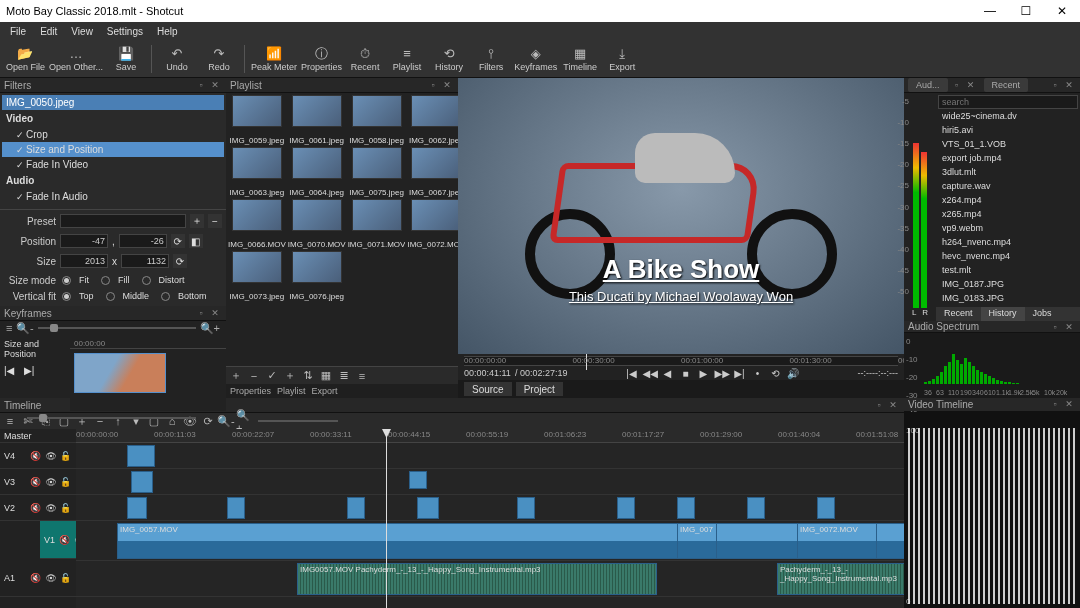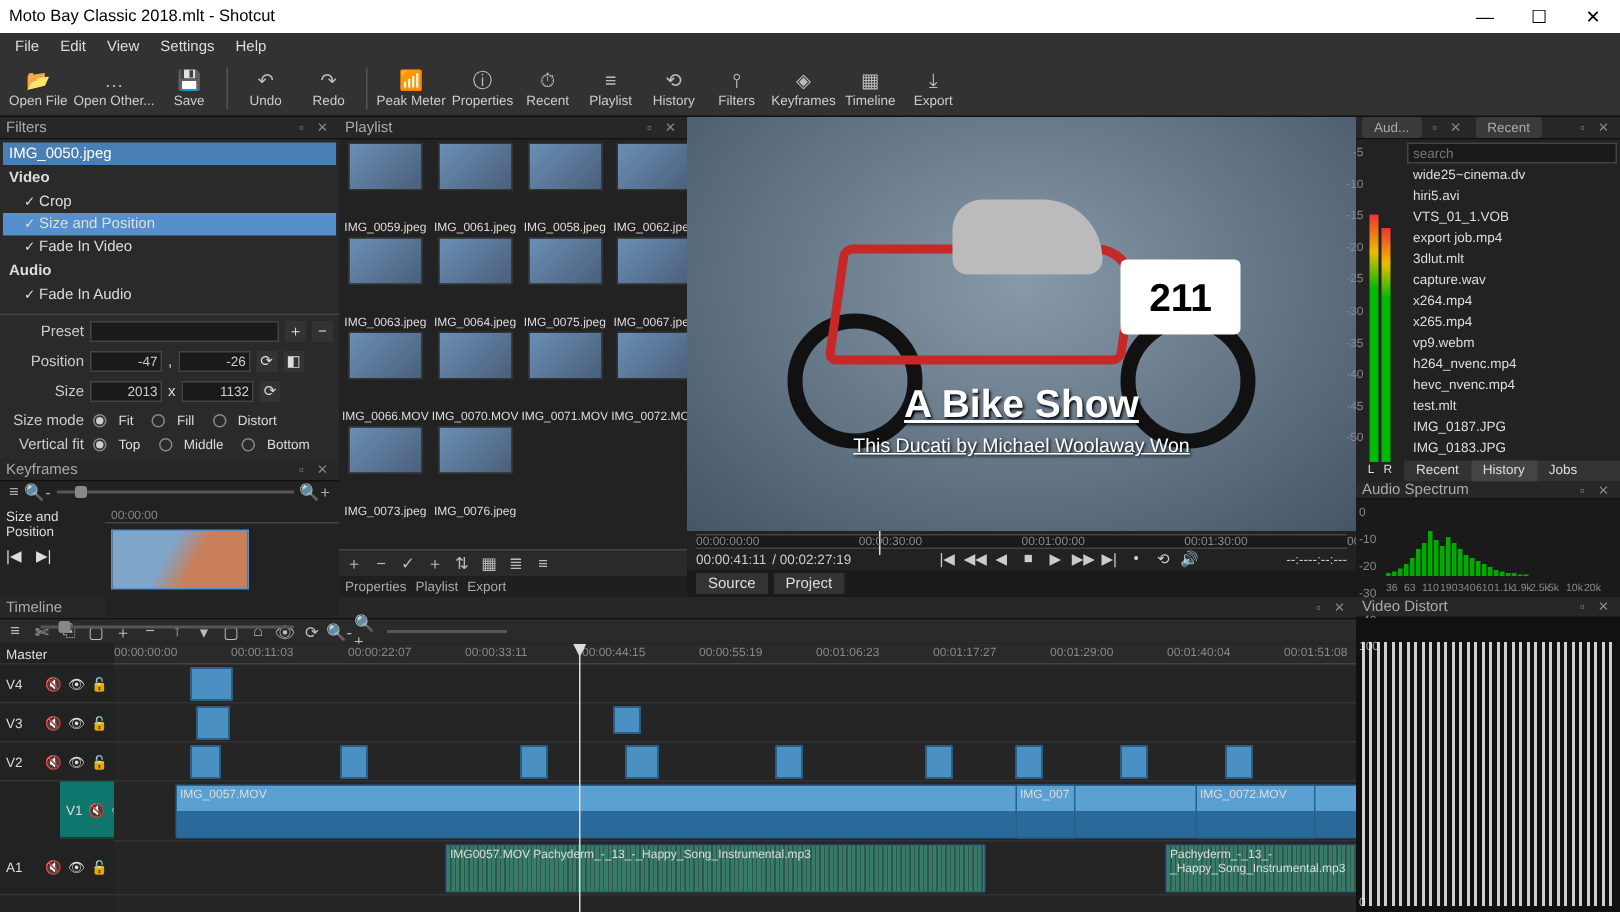--- a/index.html
+++ b/index.html
@@ -54,21 +54,21 @@
 .kf-ruler { position:absolute; top:4px; left:0; right:0; height:10px; border-bottom:1px solid #444; font-size:8px; color:#888; }
 .zoomrow { height:14px; display:flex; align-items:center; padding:0 6px; gap:4px; }
 .zoomrow .ic { font-size:11px; color:#aaa; }
 .zoomrow .slider { flex:1; height:2px; background:#555; position:relative; }
 .zoomrow .slider::after { content:""; position:absolute; left:12px; top:-3px; width:8px; height:8px; background:#888; border-radius:2px; }
 
 .playlist-body { flex:1; background:#222; padding:2px; overflow:hidden; }
 .thumb-grid { display:grid; grid-template-columns:repeat(4,1fr); gap:2px; }
 .thumb { display:flex; flex-direction:column; align-items:center; }
 .thumb-img { width:50px; height:32px; background:linear-gradient(135deg,#6a8fb5,#4a5f7a); border:1px solid #333; }
-.thumb-cap { font-size:8px; margin-top:20px; white-space:nowrap; overflow:hidden; }
+.thumb-cap { font-size:8px; margin-top:9px; white-space:nowrap; overflow:hidden; }
 .playlist-toolbar { height:18px; background:#2a2a2a; border-top:1px solid #444; display:flex; align-items:center; padding:0 2px; gap:2px; }
 .pl-btn { width:16px; height:14px; display:flex; align-items:center; justify-content:center; font-size:11px; color:#bbb; }
 .pl-tabs { height:14px; display:flex; align-items:center; padding:0 4px; gap:6px; font-size:9px; color:#aaa; }
 
 .preview-img { flex:1; background:radial-gradient(ellipse at 50% 40%,#8899aa,#445566); position:relative; overflow:hidden; }
 .bike { position:absolute; left:15%; top:20%; width:70%; height:60%; }
 .wheel { position:absolute; width:90px; height:90px; border:10px solid #111; border-radius:50%; }
 .wheel.l { left:0; bottom:0; } .wheel.r { right:0; bottom:0; }
 .frame { position:absolute; left:30px; top:30px; width:200px; height:80px; border:6px solid #c62828; border-radius:8px 30px 8px 8px; transform:skewX(-8deg); }
 .tank { position:absolute; left:110px; top:0; width:100px; height:50px; background:#bbb; border-radius:20px 40px 10px 10px; }
@@ -386,21 +386,20 @@
     </div>
   </div>
 
   <div class="preview-col">
     <div class="preview-img">
       <div class="bike">
         <div class="wheel l"></div>
           <div class="wheel r"></div>
         <div class="frame"></div>
           <div class="tank"></div>
-        <div class="plate">211</div>
       </div>
       <div class="overlay-txt">
         <div class="l1">A Bike Show</div>
         <div class="l2">This Ducati by Michael Woolaway Won</div>
       </div>
     </div>
     <div class="scrubber">
       <div class="scrub-track" id="scrub-track">
         <div class="scrub-head" style="left:28%"></div>
       <span class="scrub-tick" style="left: 0%;">00:00:00:00</span>
@@ -647,21 +646,21 @@
       <div class="tl-lane" style="height:36px">
         <div class="clip aud-wave" style="left:180px;width:360px;height:32px"><span>IMG0057.MOV Pachyderm_-_13_-_Happy_Song_Instrumental.mp3</span></div>
         <div class="clip aud-wave" style="left:660px;width:160px;height:32px"><span>Pachyderm_-_13_-_Happy_Song_Instrumental.mp3</span></div>
       </div>
       <div class="playhead" style="left:310px"></div>
     </div>
   </div>
 </div>
 <div style="width:176px;display:flex;flex-direction:column">
   <div class="panel-head">
-    <span>Video Distort</span>
+    <span>Video Timeline</span>
     <span class="flexsp"></span>
         <span class="pbtn">▫</span>
         <span class="pbtn">✕</span>
   </div>
   <div class="waveform-panel">
     <span class="wf-yt" style="top:14px">100</span>
     <span class="wf-yt" style="bottom:2px">0</span>
     <div class="wf-img"></div>
   </div>
 </div>

